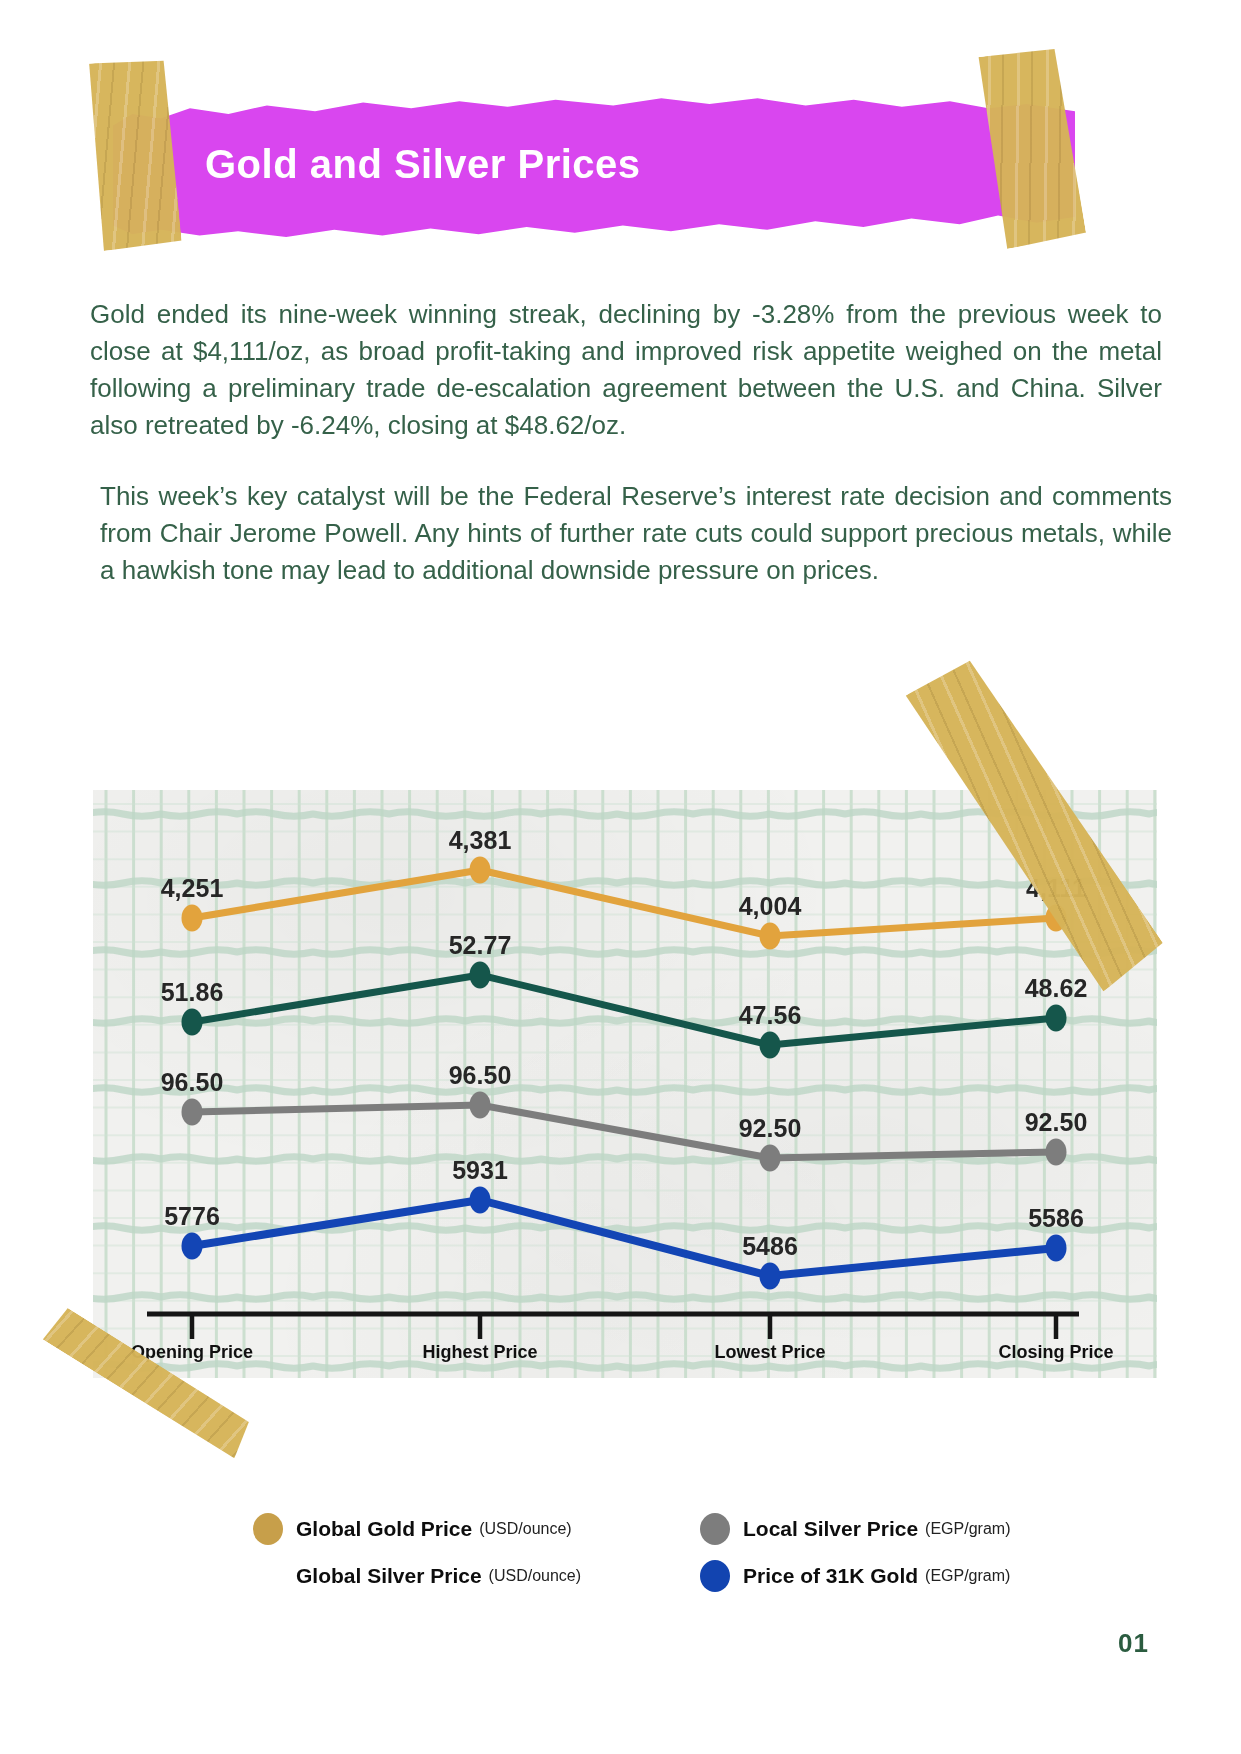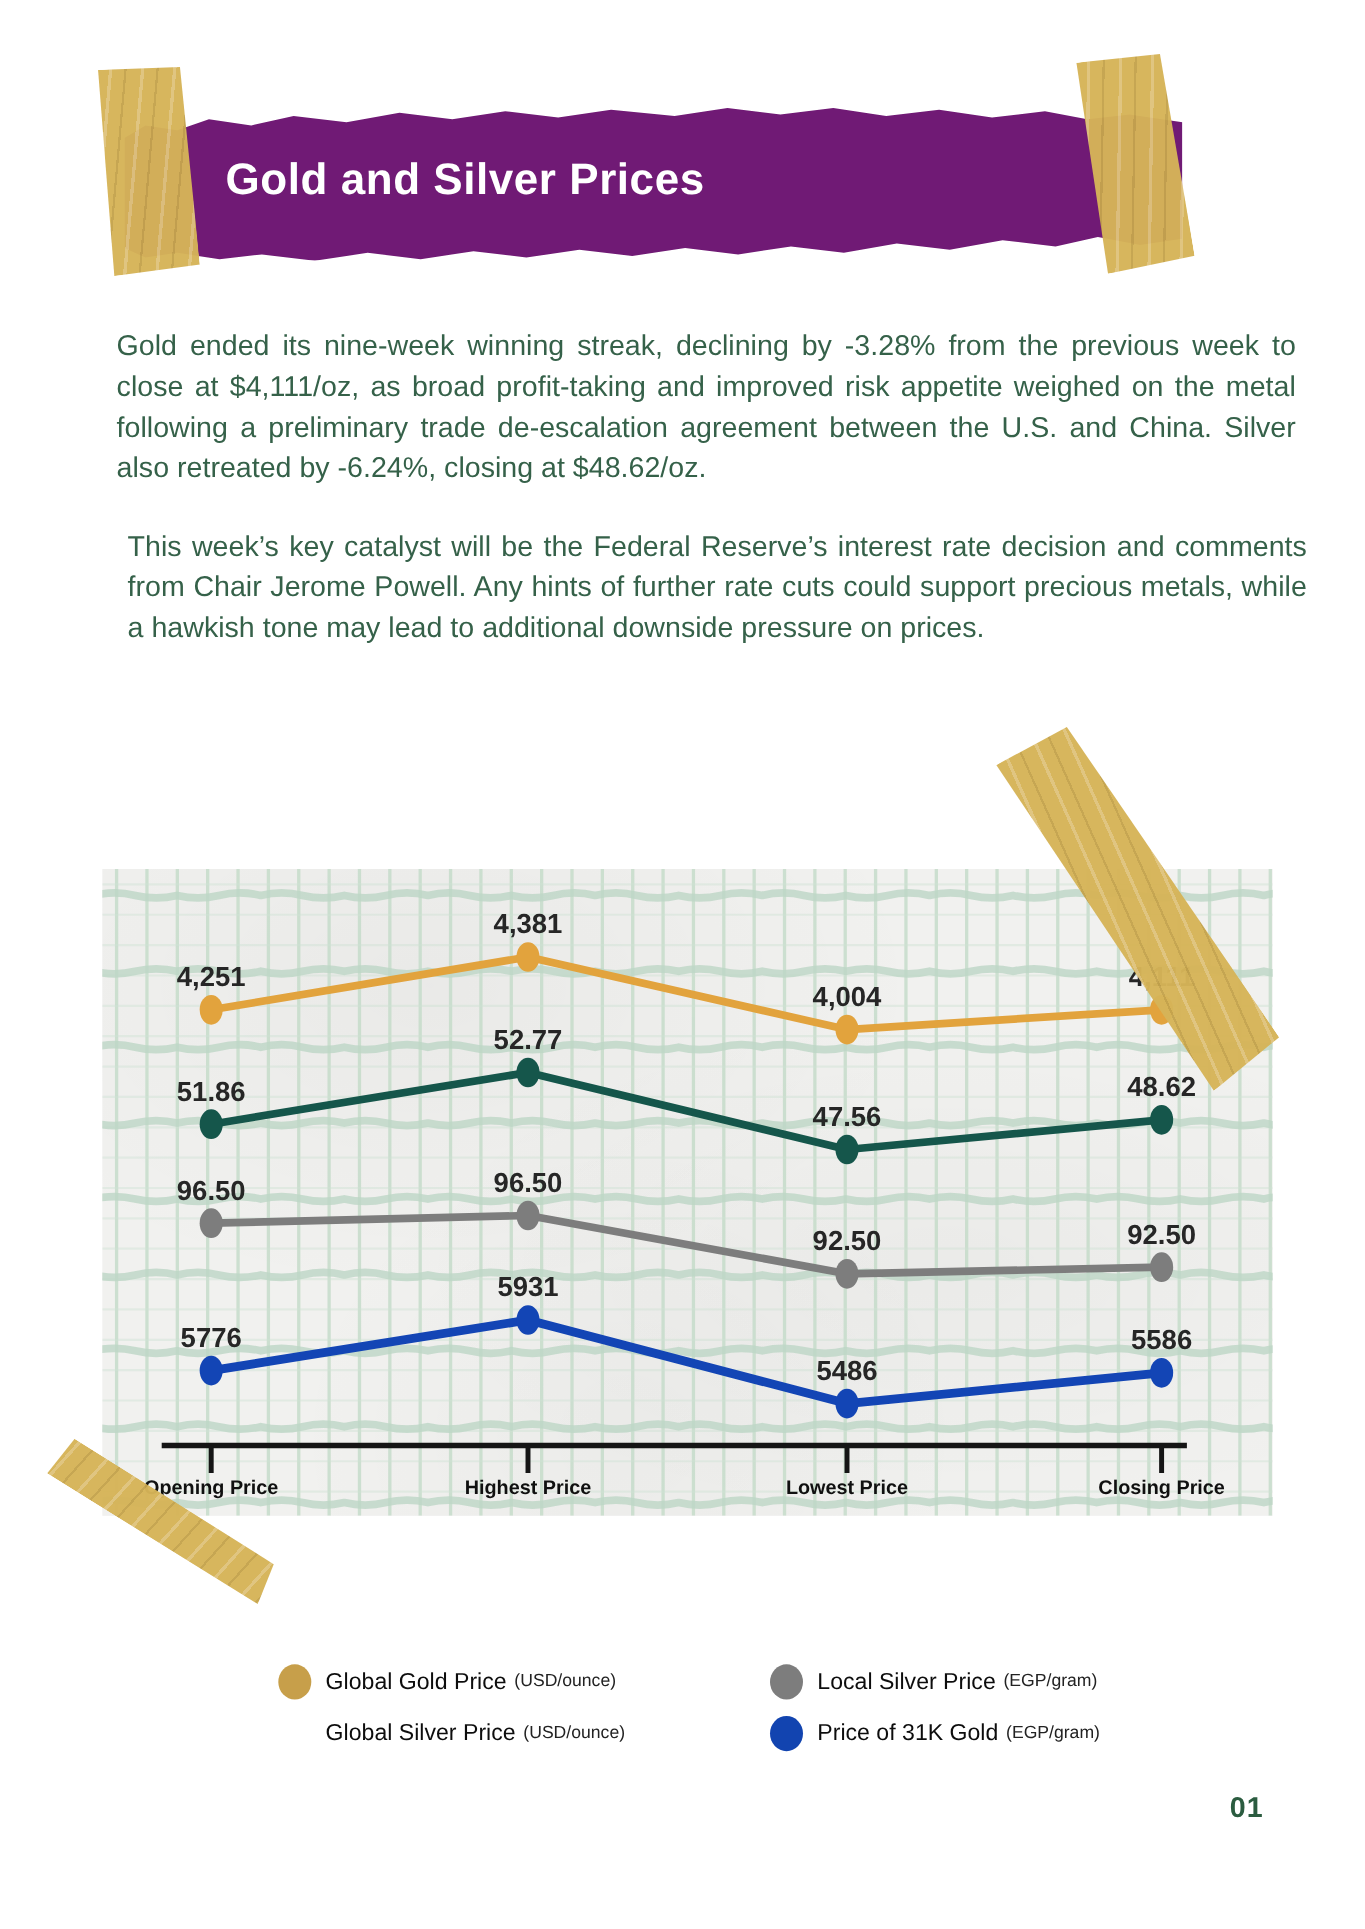--- a/index.html
+++ b/index.html
@@ -1,56 +1,56 @@
 <!DOCTYPE html>
 <html><head>
 <meta charset="utf-8">
 <style>
   html,body{margin:0;padding:0;width:1241px;height:1754px;background:#ffffff;
     font-family:"Liberation Sans",sans-serif;overflow:hidden;position:relative;}
   .abs{position:absolute;}
 
   
-  .banner{left:113px;top:94px;width:962px;height:143px;background:#701a75;
+  .banner{left:113px;top:94px;width:962px;height:143px;background:#d946ef;
     clip-path:polygon(0% 22%,2% 14%,5% 17%,8% 10%,12% 14%,16% 8%,21% 12%,26% 6%,31% 10%,36% 5%,41% 9%,46% 4%,52% 8%,57% 3%,62% 7%,67% 3%,72% 8%,77% 4%,82% 9%,87% 5%,91% 10%,95% 7%,100% 12%,100% 86%,96% 90%,92% 85%,88% 91%,83% 87%,78% 93%,73% 89%,68% 95%,63% 91%,58% 96%,53% 92%,48% 97%,43% 93%,38% 98%,33% 94%,28% 99%,23% 95%,18% 100%,13% 96%,9% 99%,5% 95%,2% 98%,0% 92%);
     z-index:2;}
   .banner h1{margin:0;position:absolute;left:92px;top:50%;transform:translateY(-54%);
     color:#ffffff;font-size:40px;font-weight:700;letter-spacing:.5px;}
 
   
   .tape{background:#d6b458;z-index:5;opacity:.97;
     background-image:repeating-linear-gradient(100deg,rgba(255,255,255,0) 0 13px,rgba(255,255,255,.22) 13px 16px,rgba(255,255,255,0) 16px 27px,rgba(120,92,30,.18) 27px 29px);
     clip-path:polygon(4% 0%,97% 2%,100% 98%,2% 100%);}
   .tape-hdr-left{left:94px;top:60px;width:80px;height:188px;transform:rotate(-5deg);}
   .tape-hdr-right{left:990px;top:50px;width:82px;height:194px;transform:rotate(-9deg);}
   .tape-chart-tr{left:996px;top:645px;width:78px;height:356px;transform:rotate(-34deg);}
   .tape-chart-bl{left:32px;top:1361px;width:230px;height:40px;transform:rotate(32deg);}
 
   
-  .para{left:106px;width:1072px;color:#356149;font-size:26px;line-height:37px;
+  .para{left:90px;width:1072px;color:#356149;font-size:26px;line-height:37px;
     text-align:justify;margin:0;}
   .para1{top:296px;} .para2{top:478px;margin-left:10px;}
 
   
   .paper{left:93px;top:790px;width:1064px;height:588px;background:#f1f1ef;
     background-image:radial-gradient(ellipse at 28% 18%,rgba(0,0,0,.030),rgba(0,0,0,0) 42%),
                      radial-gradient(ellipse at 72% 62%,rgba(0,0,0,.028),rgba(0,0,0,0) 46%),
                      radial-gradient(ellipse at 45% 88%,rgba(0,0,0,.022),rgba(0,0,0,0) 38%);
     z-index:1;}
   .paper svg{position:absolute;left:0;top:0;}
   svg text{font-family:"Liberation Sans",sans-serif;}
   .val-lbl{font-weight:700;font-size:25px;fill:#262626;}
   .ax-lbl{font-weight:700;font-size:18px;fill:#101010;}
 
   
   .legend{left:253px;top:1512px;width:780px;display:grid;
     grid-template-columns:447px auto;grid-row-gap:13px;z-index:2;}
   .legend-item{display:flex;align-items:center;height:34px;}
   .legend-swatch{width:30px;height:32px;border-radius:50%;flex:0 0 30px;margin-right:13px;}
-  .legend-label{font-size:21px;font-weight:400;color:#0d0d0d;white-space:nowrap;}
+  .legend-label{font-size:21px;font-weight:700;color:#0d0d0d;white-space:nowrap;}
   .legend-unit{font-size:16px;font-weight:400;color:#222222;margin-left:7px;white-space:nowrap;text-align:right;}
 
   .pageno{left:1118px;top:1628px;font-size:26px;font-weight:700;color:#2b5c40;letter-spacing:1px;}
 </style>
 </head>
 <body>
 
 <div class="abs banner">
   <h1>Gold and Silver Prices</h1>
 </div>

